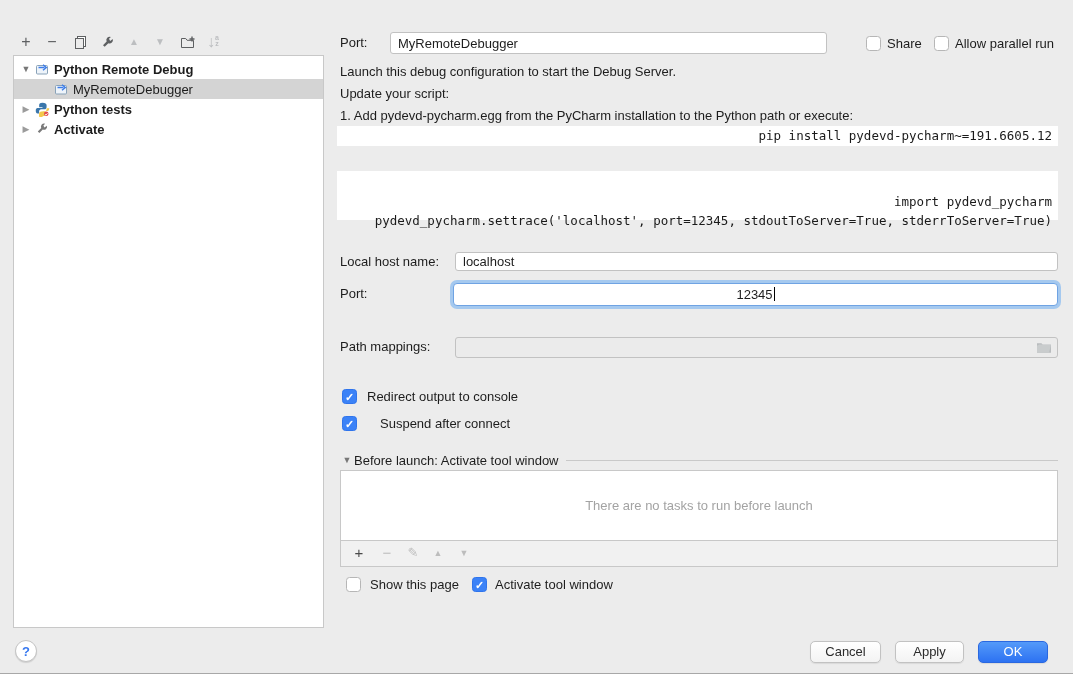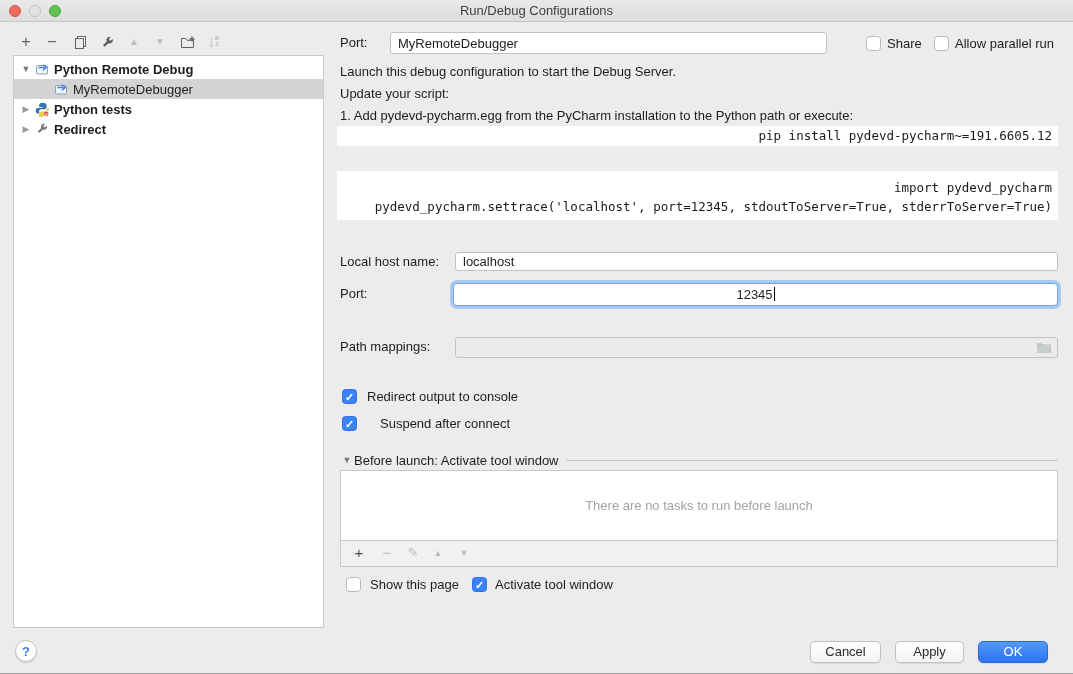--- a/index.html
+++ b/index.html
@@ -82,26 +82,20 @@
     background:linear-gradient(#ffffff,#f3f3f3); border:1px solid #c2c2c2;
     text-align:center; line-height:20px; font-size:13px; color:#2b2b2b;
     box-shadow:0 .5px 1px rgba(0,0,0,.08); }
   .btn.primary { background:linear-gradient(#549af9,#2d72f2); border-color:#2a68e0; color:#fff; }
 </style>
 </head>
 <body>
 
 <div class="window">
 
-  <div class="titlebar">
-    <span class="traffic t-close"></span>
-    <span class="traffic t-min"></span>
-    <span class="traffic t-zoom"></span>
-    <div class="title">Run/Debug Configurations</div>
-  </div>
 
   <div class="tb-icon" style="left:16px;">+</div>
   <div class="tb-icon" style="left:42px;">−</div>
   <div class="tb-icon" style="left:70px;">
     <svg width="15" height="15" viewBox="0 0 15 15">
         <rect x="4.5" y="1.5" width="8" height="10" fill="#fff" stroke="#5e6062"></rect>
         <rect x="2.5" y="3.5" width="8" height="10" fill="#ececec" stroke="#5e6062"></rect>
       </svg>
   </div>
   <div class="tb-icon" style="left:97px;">
@@ -155,36 +149,36 @@
       </span>
       <span class="t-label">Python tests</span>
     </div>
     <div class="tree-row" style="top:63px;">
       <span class="twisty light" style="margin-left:5px;">▶</span>
       <span class="t-icon">
         <svg width="14" height="14" viewBox="0 0 16 16">
             <path d="M13.6 4.2a3.6 3.6 0 0 1-4.7 4.5L5 12.6 3.2 10.8l3.9-3.9A3.6 3.6 0 0 1 11.6 2l-2 2 1.2 2.4 2.8-2.2z" fill="#7a7a7a"></path>
           </svg>
       </span>
-      <span class="t-label">Redirect</span>
+      <span class="t-label">Activate</span>
     </div>
   </div>
 
   <div class="lbl" style="left:340px; top:33px;">Port:</div>
   <input class="field" style="left: 390px; top: 32px; width: 437px; height: 22px;" value="MyRemoteDebugger">
   <span class="cb" style="left:866px; top:36px;"></span>
   <div class="lbl" style="left:887px; top:34px;">Share</div>
   <span class="cb" style="left:934px; top:36px;"></span>
   <div class="lbl" style="left:955px; top:34px;">Allow parallel run</div>
 
   <div class="txt" style="left:340px; top:62px;">Launch this debug configuration to start the Debug Server.</div>
   <div class="txt" style="left:340px; top:84px;">Update your script:</div>
   <div class="txt" style="left:340px; top:106px;">1. Add pydevd-pycharm.egg from the PyCharm installation to the Python path or execute:</div>
   <div class="code" style="top:126px; height:20px; line-height:18px;">pip install pydevd-pycharm~=191.6605.12</div>
-  <div class="code" style="top:171px; height:49px; padding-top:7px; line-height:19px;"><span>import pydevd_pycharm</span><br><span>pydevd_pycharm.settrace('localhost', port=12345, stdoutToServer=True, stderrToServer=True)</span></div>
+  <div class="code" style="top:171px; height:49px; padding-top:21px; line-height:19px;"><span>import pydevd_pycharm</span><br><span>pydevd_pycharm.settrace('localhost', port=12345, stdoutToServer=True, stderrToServer=True)</span></div>
 
   <div class="lbl" style="left:340px; top:252px;">Local host name:</div>
   <input class="field" style="left: 455px; top: 252px; width: 603px; height: 19px;" value="localhost">
   <div class="lbl" style="left:340px; top:284px;">Port:</div>
   <div class="focus-field" style="left:453px; top:283px; width:605px; height:23px;"><span>12345</span><span class="caret"></span></div>
 
   <div class="lbl" style="left:340px; top:337px;">Path mappings:</div>
   <input class="field disabled" disabled="" style="left: 455px; top: 337px; width: 603px; height: 21px;" value="">
   <span style="position:absolute; left:1036px; top:340px;">
     <svg width="16" height="14" viewBox="0 0 16 14">

